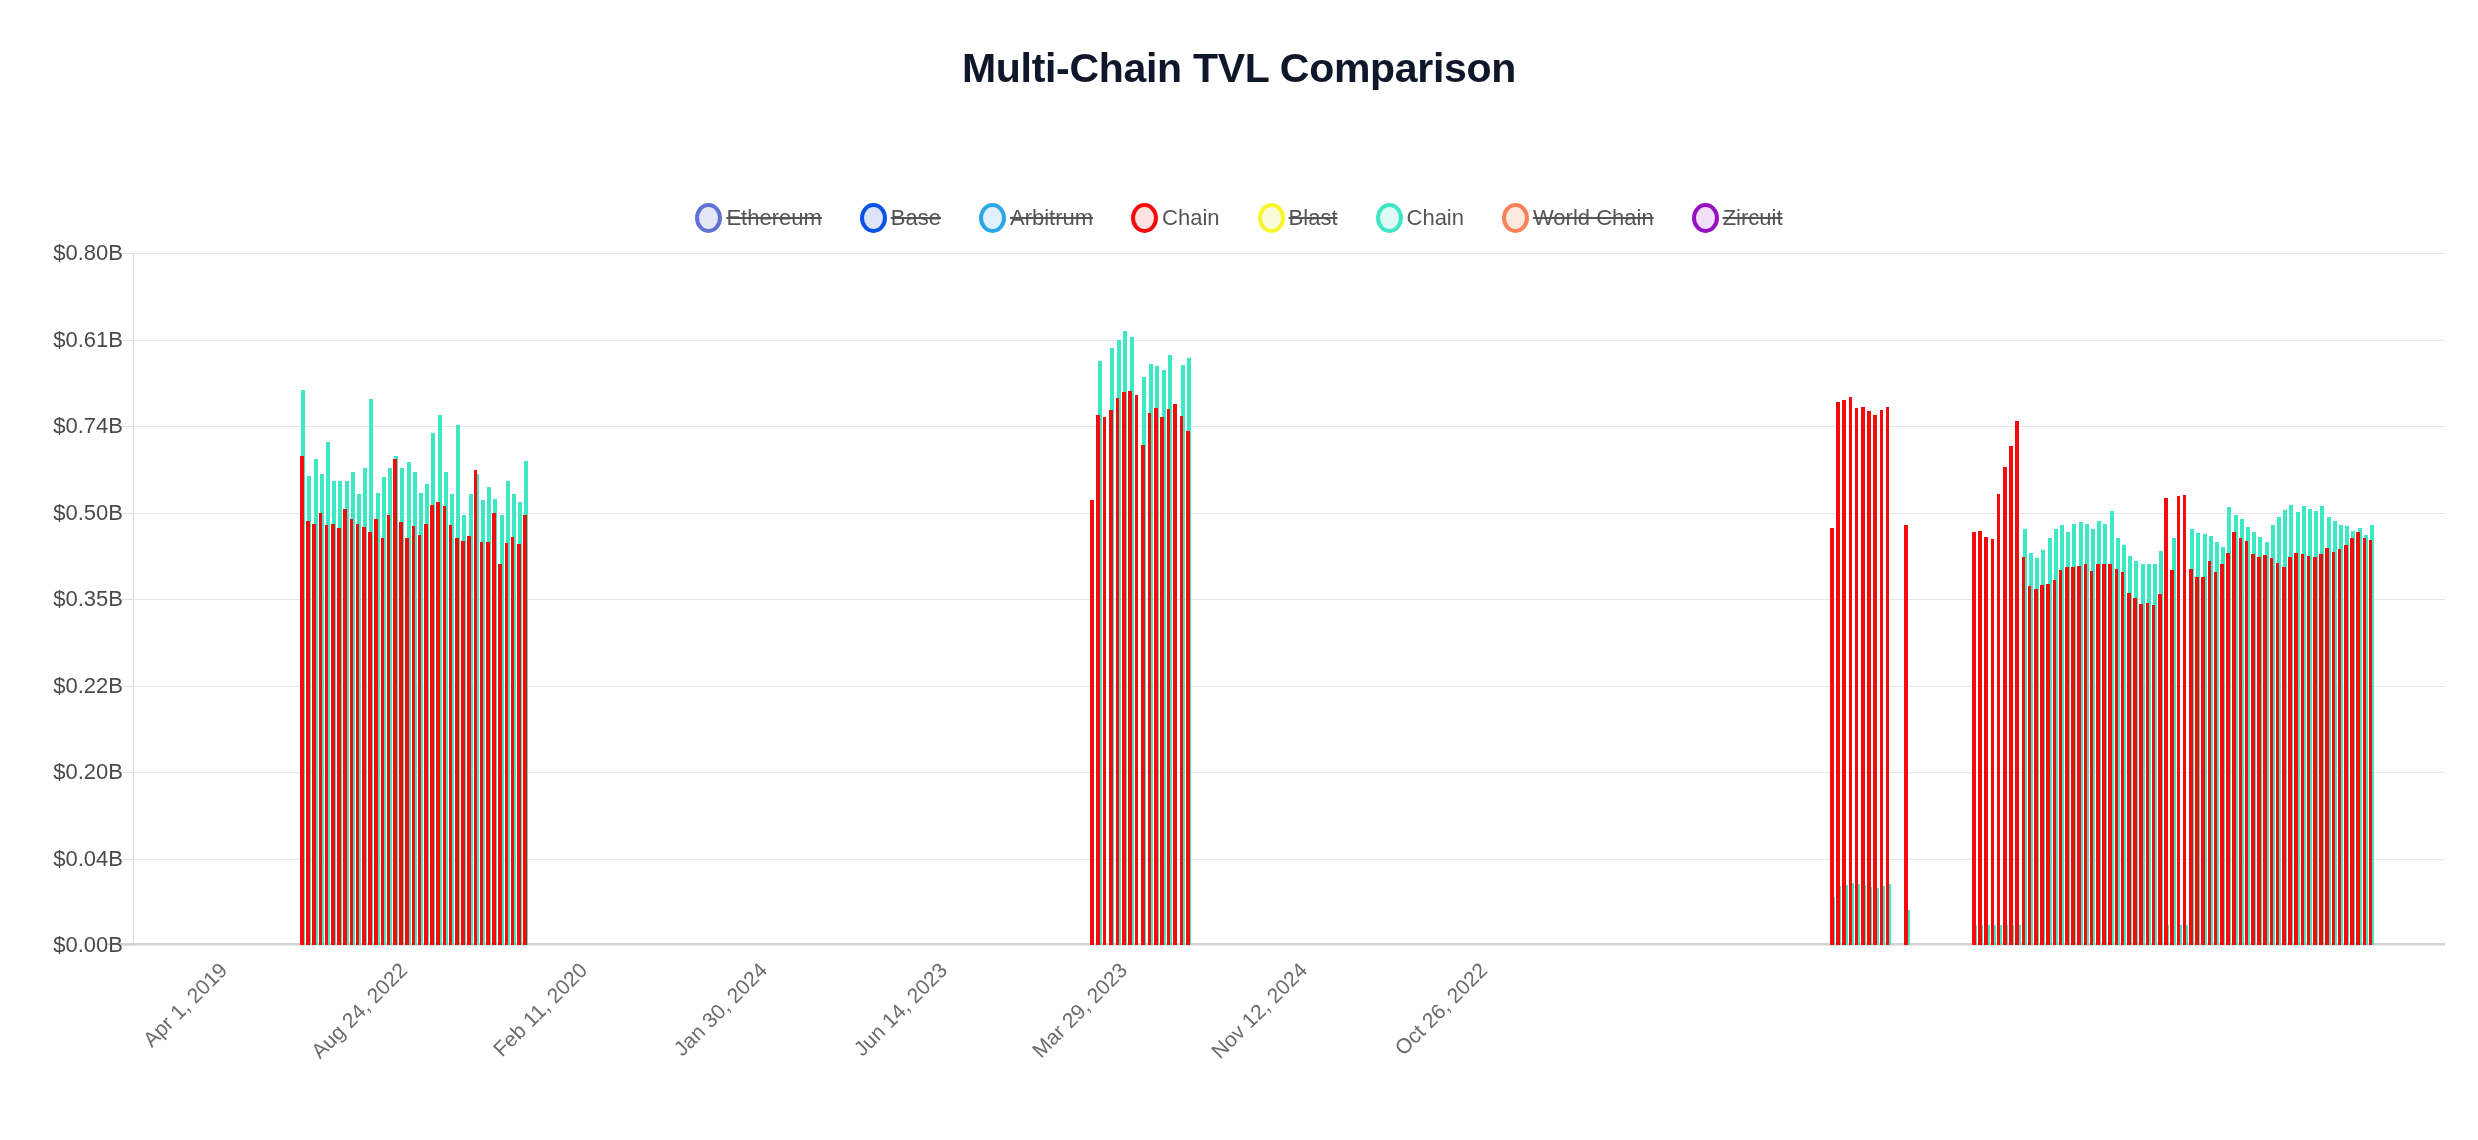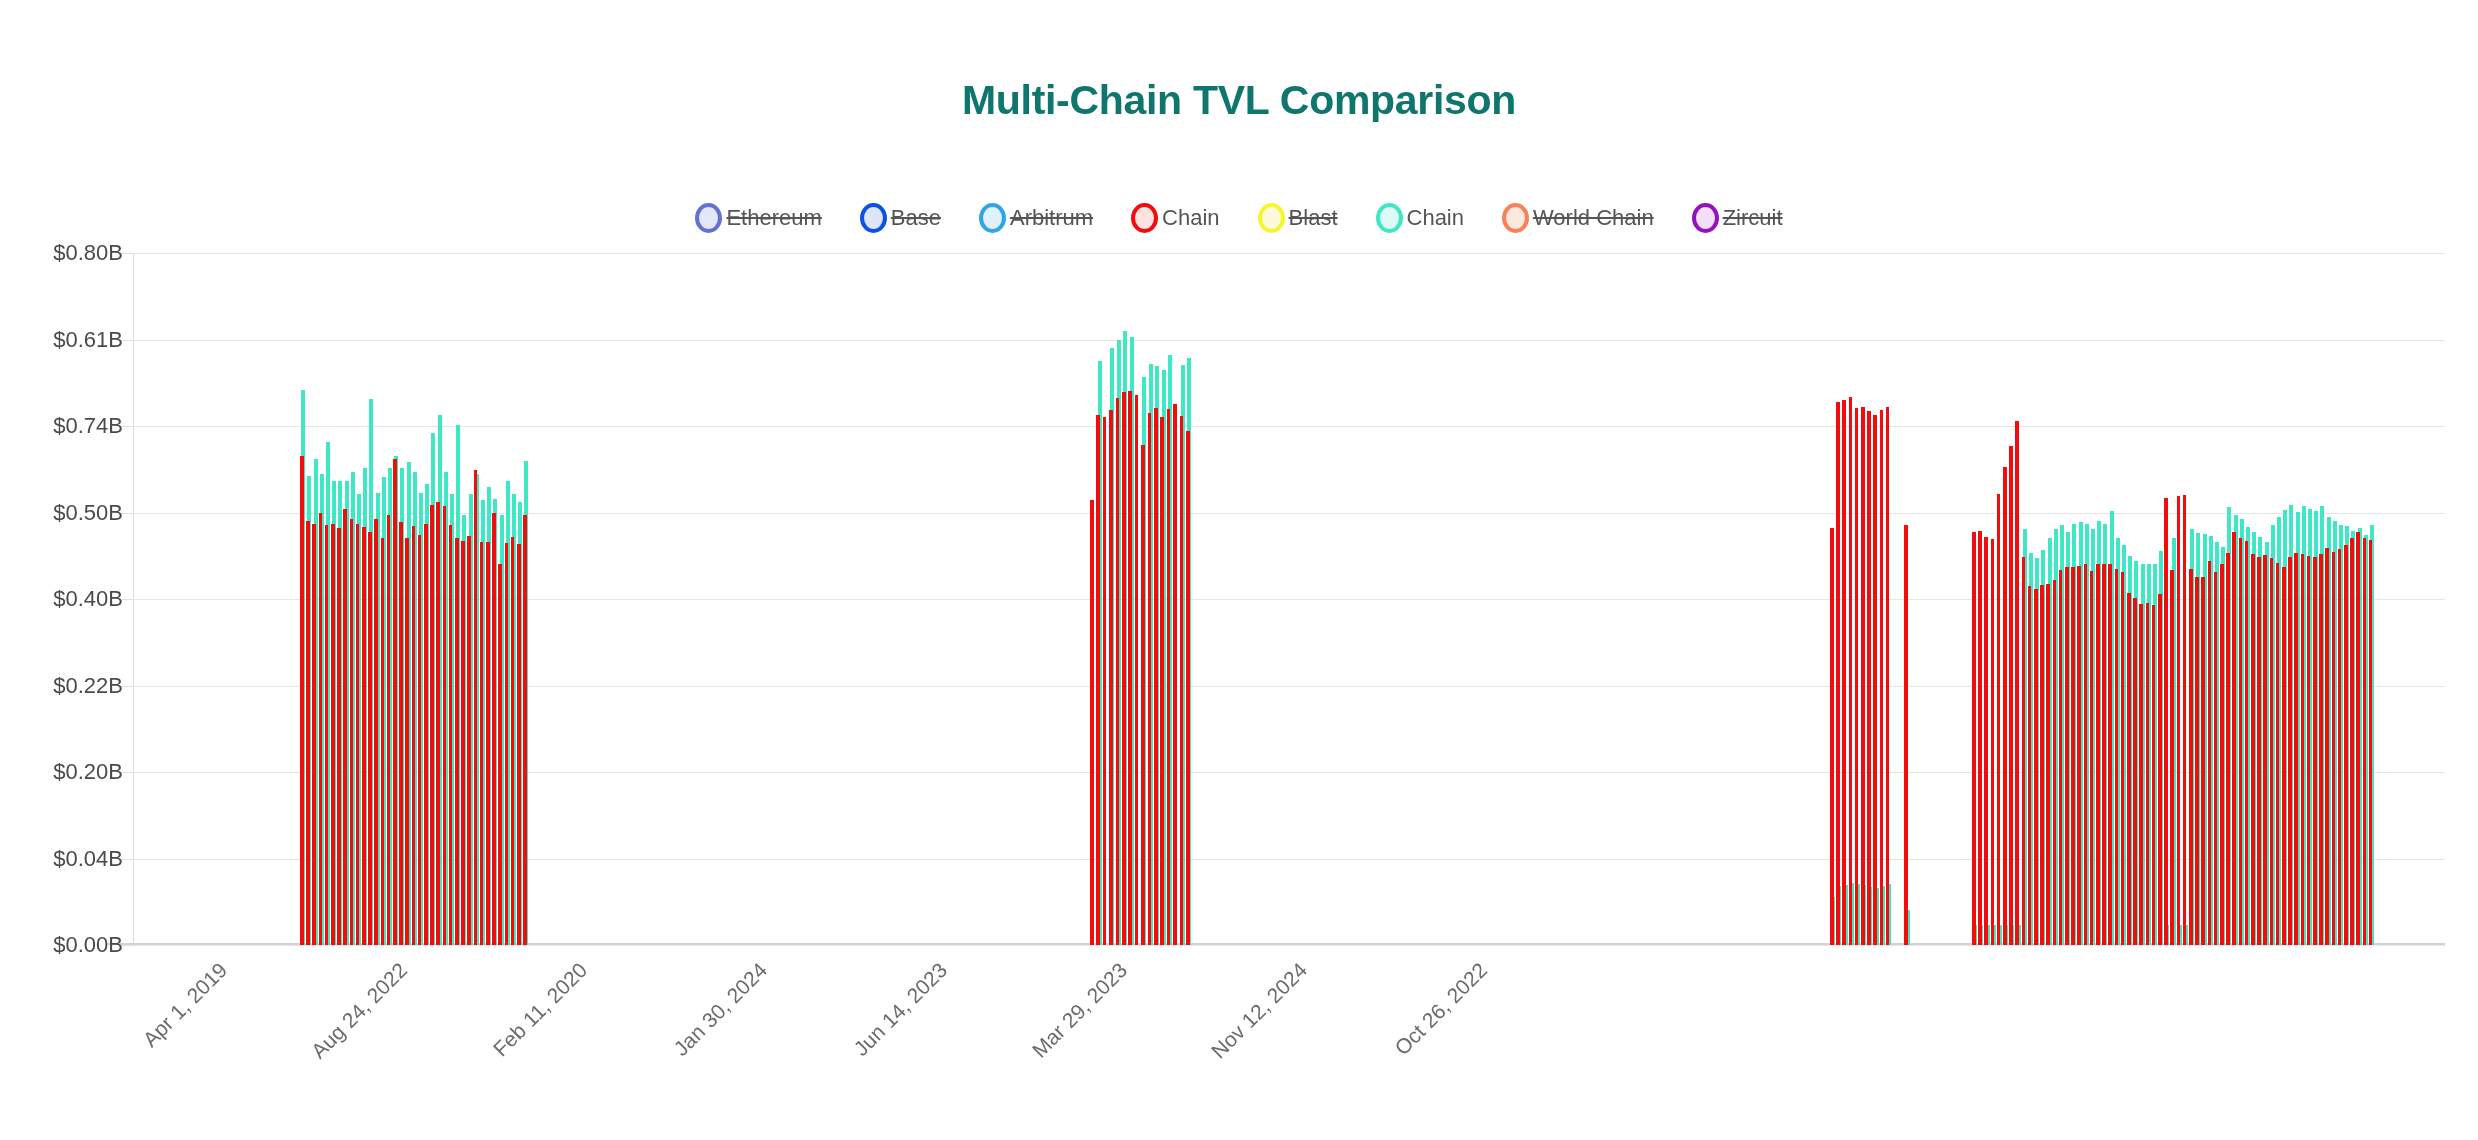--- a/index.html
+++ b/index.html
@@ -12,24 +12,23 @@
   }
   #chart-root{position:absolute;inset:0;background:#fff;}
 
   
   #chart-title{
     position:absolute;
     top:48px;left:0;width:2478px;
     text-align:center;
     font-size:41px;
     font-weight:bold;
-    color:#0f766e;
+    color:#0f172a;
     letter-spacing:-0.3px;
     line-height:1;
-    margin-top:32px;
   }
 
   
   #legend{
     position:absolute;
     top:203px;left:0;width:2478px;
     display:flex;justify-content:center;align-items:center;
     gap:0px;
   }
   .legend-item{
@@ -169,21 +168,21 @@
         <div class="ytick-label">$0.74B</div>
         <div class="ytick-dash"></div>
       </div>
       <div class="gridline" style="top: 260px;"></div>
       <div style="position: absolute; left: 0px; top: 260px; width: 0px; height: 0px;">
         <div class="ytick-label">$0.50B</div>
         <div class="ytick-dash"></div>
       </div>
       <div class="gridline" style="top: 346px;"></div>
       <div style="position: absolute; left: 0px; top: 346px; width: 0px; height: 0px;">
-        <div class="ytick-label">$0.40B</div>
+        <div class="ytick-label">$0.35B</div>
         <div class="ytick-dash"></div>
       </div>
       <div class="gridline" style="top: 433px;"></div>
       <div style="position: absolute; left: 0px; top: 433px; width: 0px; height: 0px;">
         <div class="ytick-label">$0.22B</div>
         <div class="ytick-dash"></div>
       </div>
       <div class="gridline" style="top: 519px;"></div>
       <div style="position: absolute; left: 0px; top: 519px; width: 0px; height: 0px;">
         <div class="ytick-label">$0.20B</div>

